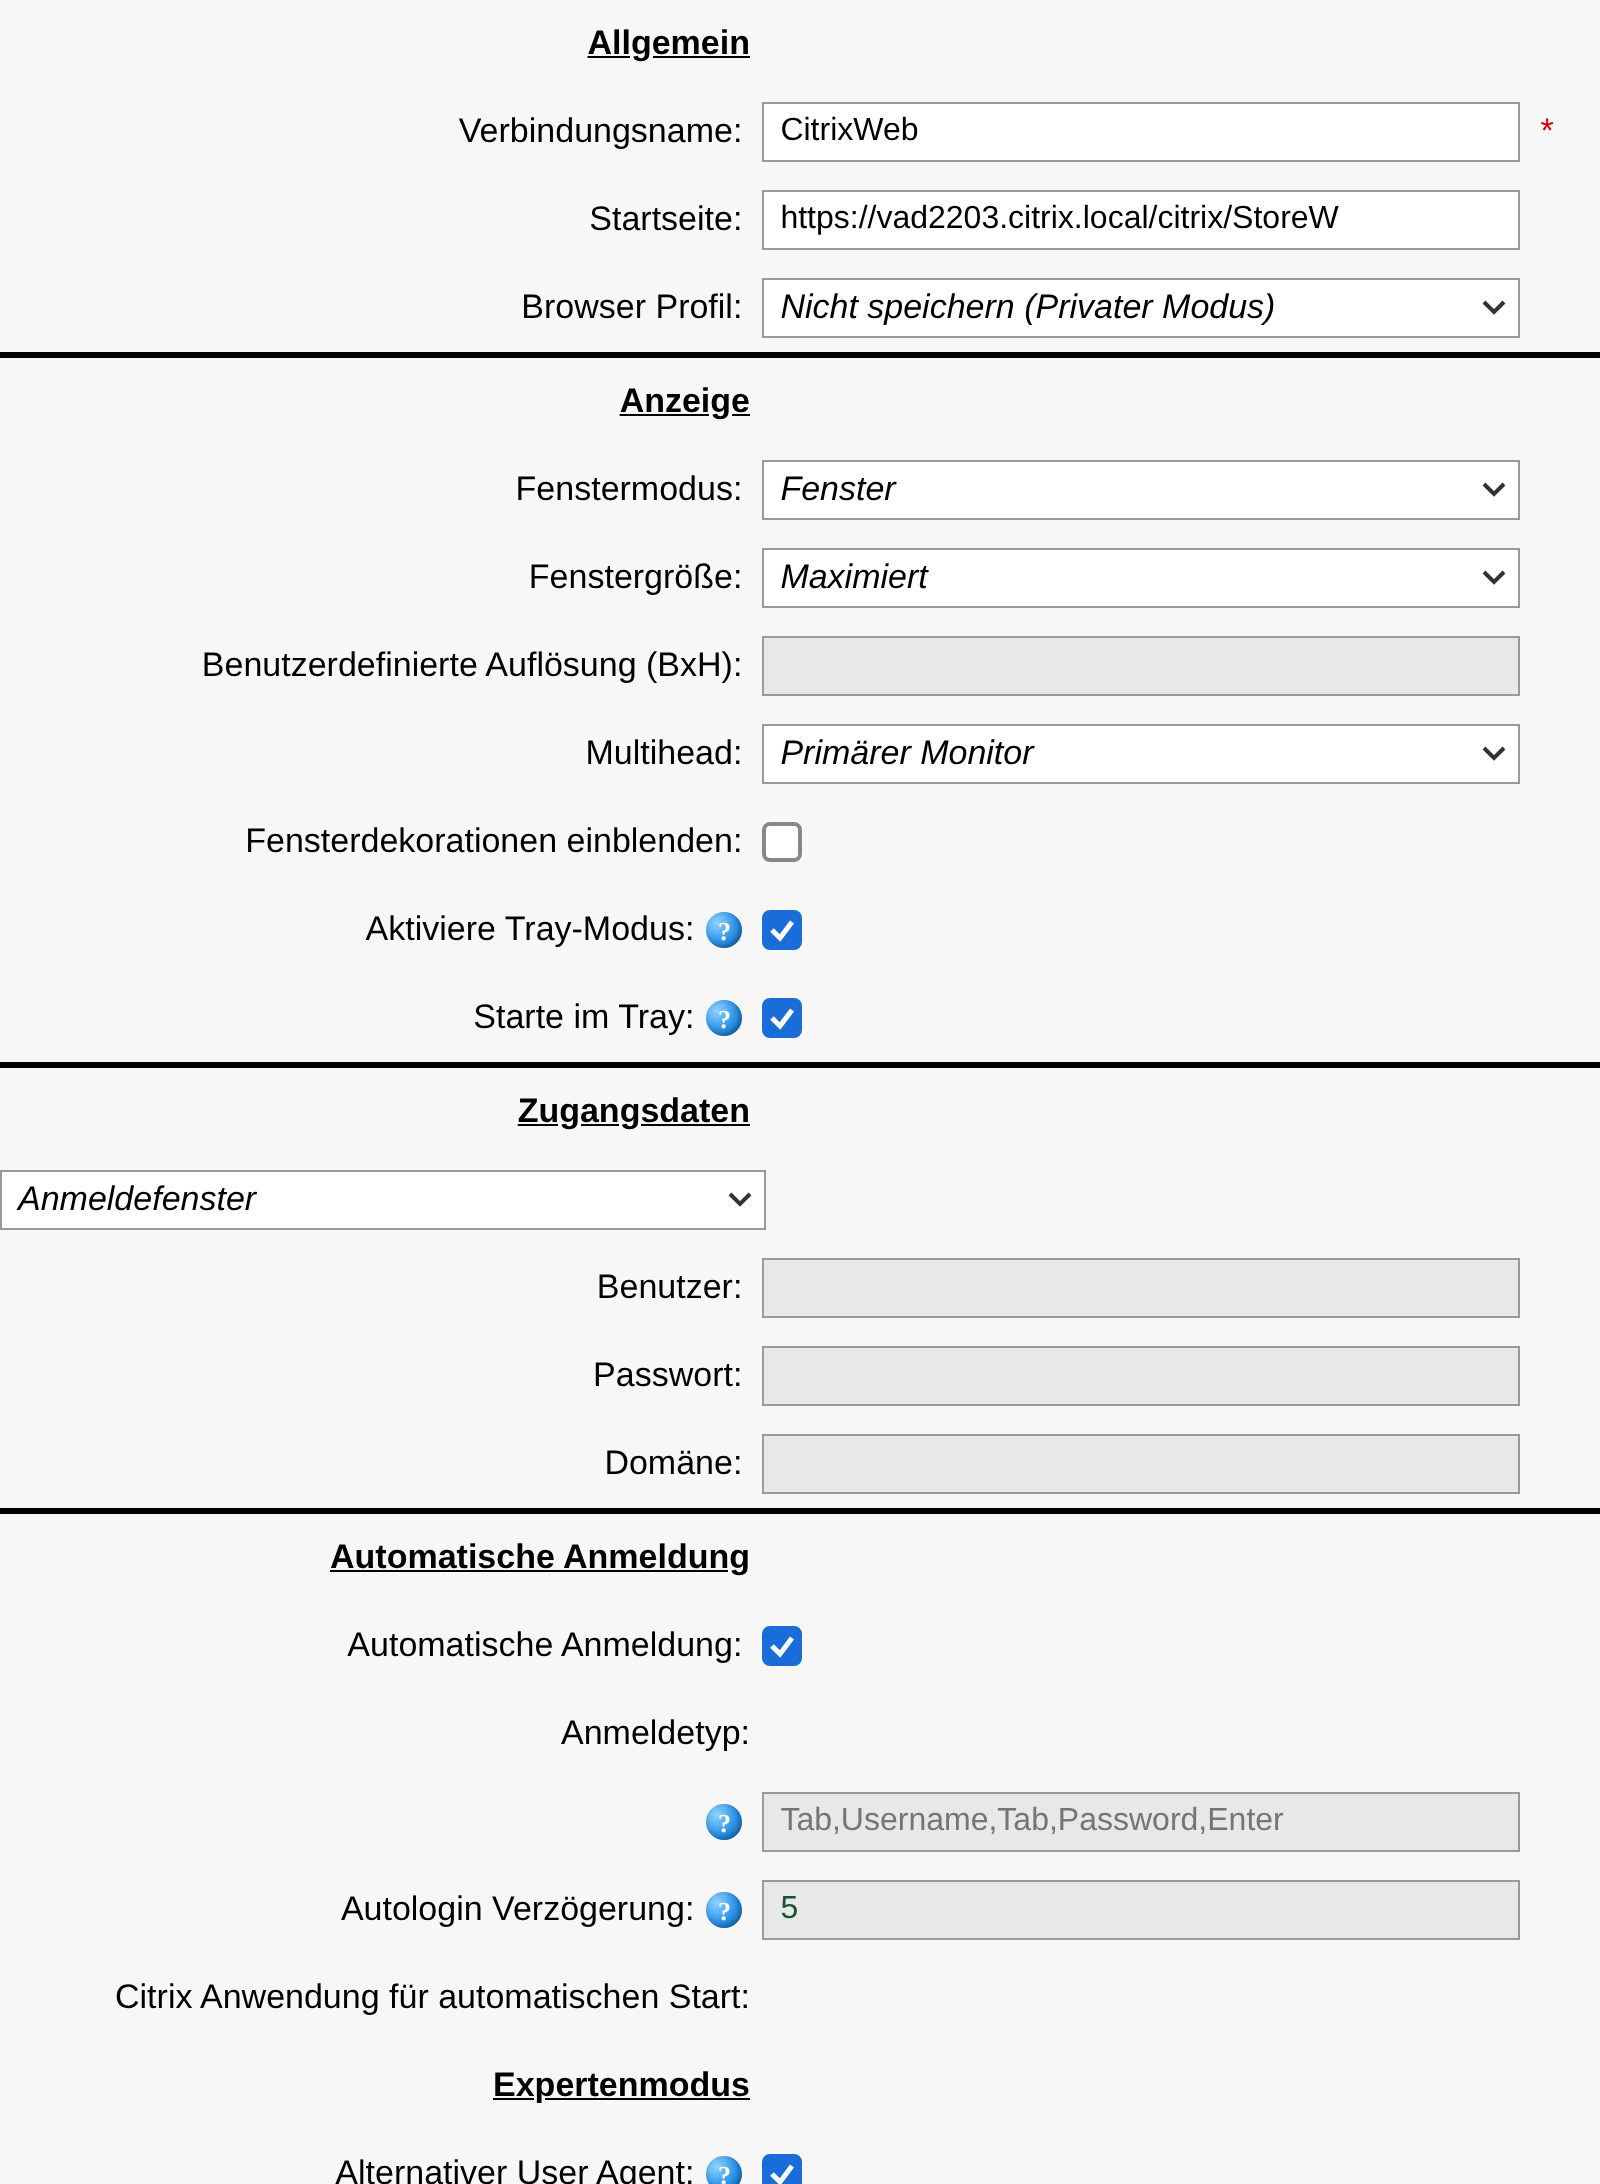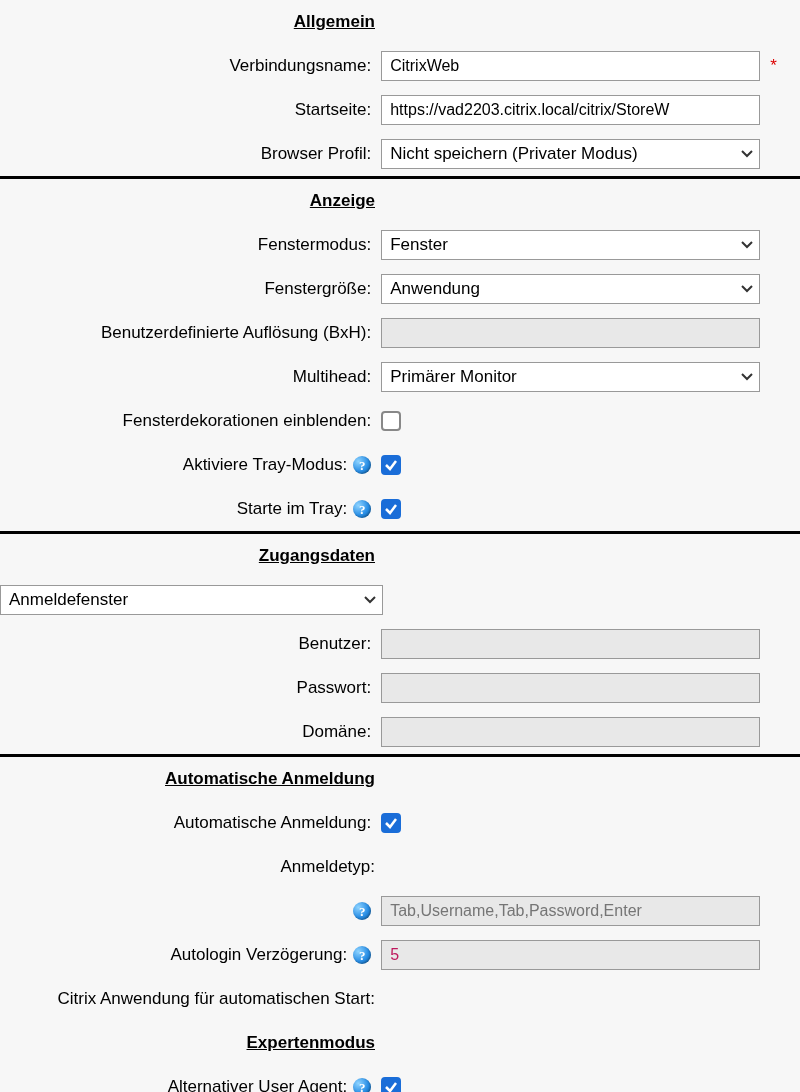--- a/index.html
+++ b/index.html
@@ -49,34 +49,35 @@
     width: 100%;
     height: 30px;
     border: 1px solid #999;
     padding: 2px 8px;
     font-size: 16px;
     background: #fff;
     font-family: inherit;
   }
   .text-input.disabled {
     background: #e8e8e8;
-    color: #be185d;
+    color: #14532d;
   }
   .select-wrap {
     position: relative;
     width: 100%;
     height: 30px;
     border: 1px solid #999;
     background: #fff;
     display: flex;
     align-items: center;
     padding: 0 26px 0 8px;
     cursor: pointer;
     overflow: hidden;
     white-space: nowrap;
+    font-style: italic;
   }
   .select-wrap .chev {
     position: absolute;
     right: 6px;
     top: 50%;
     transform: translateY(-50%);
     pointer-events: none;
   }
   .chev svg { display:block; }
   .checkbox {
@@ -182,21 +183,21 @@
     </div>
   </div>
   <div class="extra-col"></div>
 </div>
 <div class="row">
   <div class="label-col">
       <span>Fenstergröße:</span>
     </div>
   <div class="input-col">
     <div class="select-wrap">
-      <span>Anwendung</span>
+      <span>Maximiert</span>
       <span class="chev">
           <svg width="12" height="8">
             <polyline points="1,1 6,6 11,1" fill="none" stroke="#333" stroke-width="2"></polyline>
           </svg>
         </span>
     </div>
   </div>
   <div class="extra-col"></div>
 </div>
 <div class="row">

